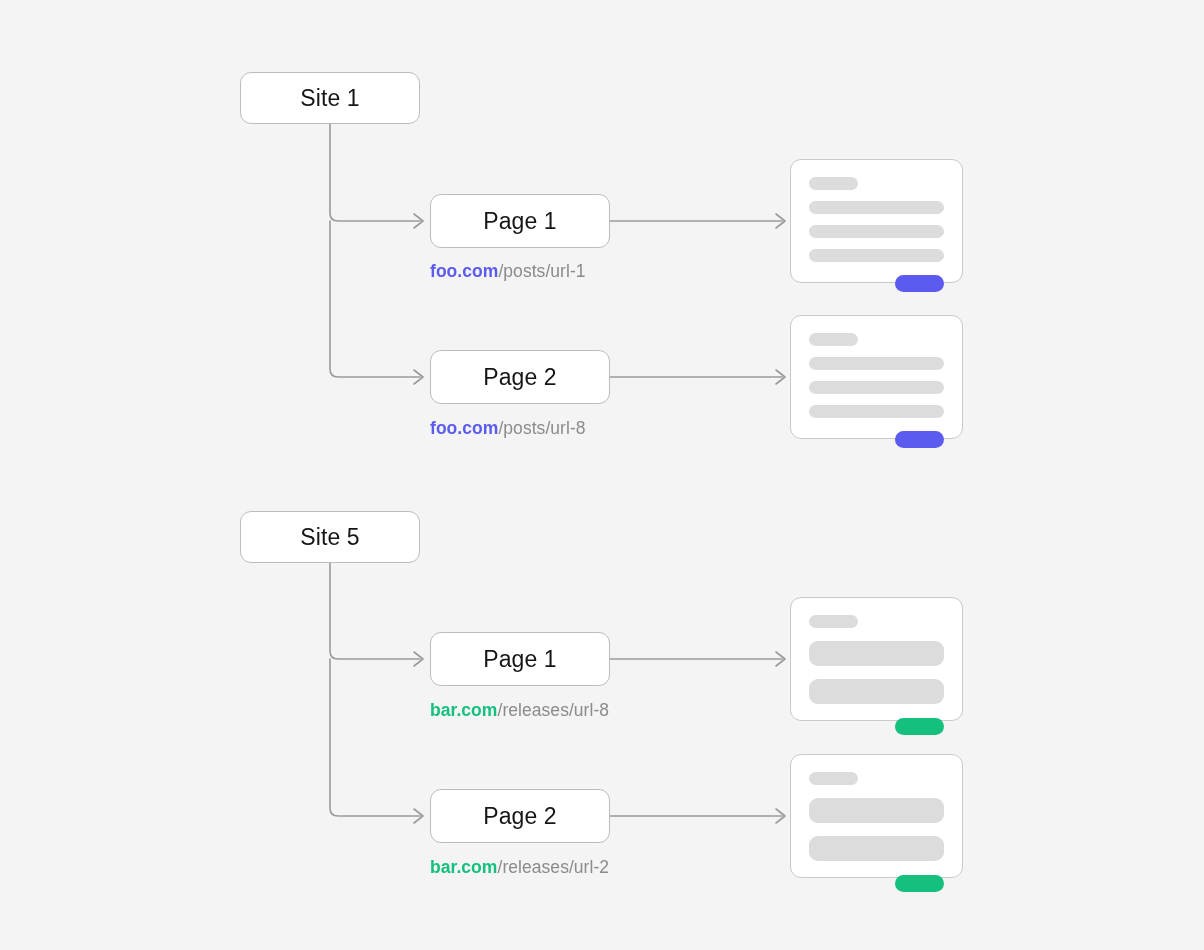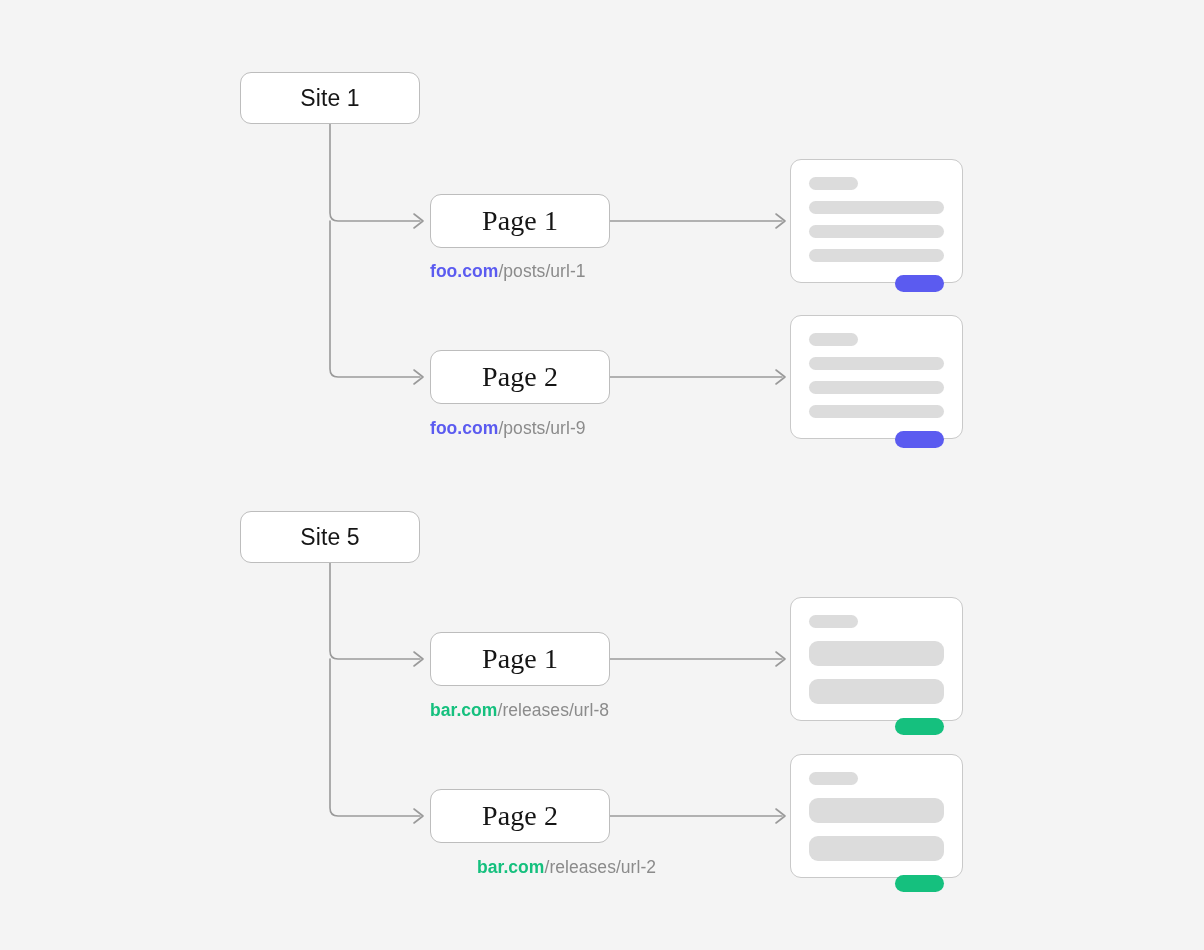--- a/index.html
+++ b/index.html
@@ -58,23 +58,22 @@
   }
   .node-site {
     width: 180px;
     height: 52px;
     font-size: 23px;
     letter-spacing: 0.1px;
   }
   .node-page {
     width: 180px;
     height: 54px;
-    font-size: 28px;
+    font-size: 23px;
     letter-spacing: 0.1px;
-    font-family: Liberation Serif, serif;
   }
 
   
   .url {
     position: absolute;
     font-size: 17.5px;
     white-space: nowrap;
     color: #8b8b8b;
     letter-spacing: 0.05px;
   }
@@ -171,21 +170,21 @@
     <span>Page 1</span>
   </div>
   <div class="url" style="left:430px; top:261px;">
     <span class="domain" style="color:#5b5bf0">foo.com</span><span class="path">/posts/url-1</span>
   </div>
 
   <div class="node node-page" style="left:430px; top:350px;">
     <span>Page 2</span>
   </div>
   <div class="url" style="left:430px; top:418px;">
-    <span class="domain" style="color:#5b5bf0">foo.com</span><span class="path">/posts/url-9</span>
+    <span class="domain" style="color:#5b5bf0">foo.com</span><span class="path">/posts/url-8</span>
   </div>
 
   <div class="card card-dense" style="left:790px; top:159px; width:173px; height:124px;">
     <div class="card-body">
       <div class="skel skel-title"></div>
       <div class="skel skel-line"></div>
       <div class="skel skel-line"></div>
       <div class="skel skel-line"></div>
     </div>
     <div class="card-foot">
@@ -212,21 +211,21 @@
   <div class="node node-page" style="left:430px; top:632px;">
     <span>Page 1</span>
   </div>
   <div class="url" style="left:430px; top:700px;">
     <span class="domain" style="color:#15c07e">bar.com</span><span class="path">/releases/url-8</span>
   </div>
 
   <div class="node node-page" style="left:430px; top:789px;">
     <span>Page 2</span>
   </div>
-  <div class="url" style="left:430px; top:857px;margin-left:47px;">
+  <div class="url" style="left:430px; top:857px;">
     <span class="domain" style="color:#15c07e">bar.com</span><span class="path">/releases/url-2</span>
   </div>
 
   <div class="card card-sparse" style="left:790px; top:597px; width:173px; height:124px;">
     <div class="card-body">
       <div class="skel skel-title"></div>
       <div class="skel skel-line-tall"></div>
       <div class="skel skel-line-tall"></div>
     </div>
     <div class="card-foot">

